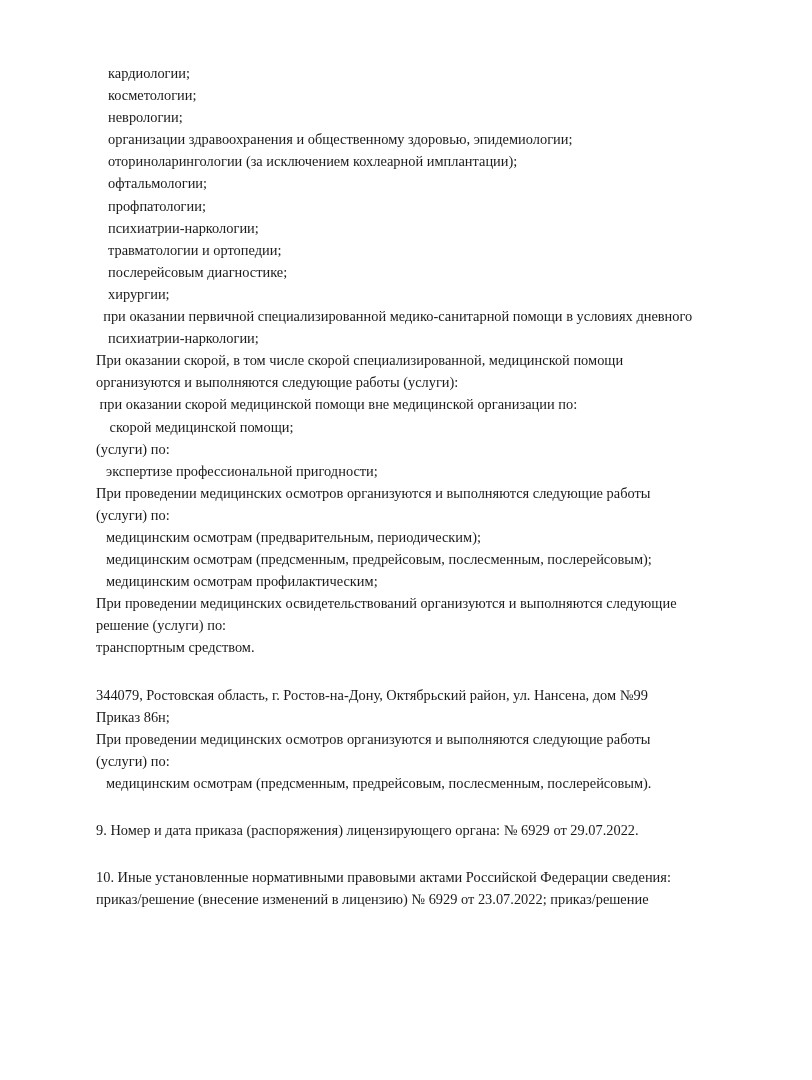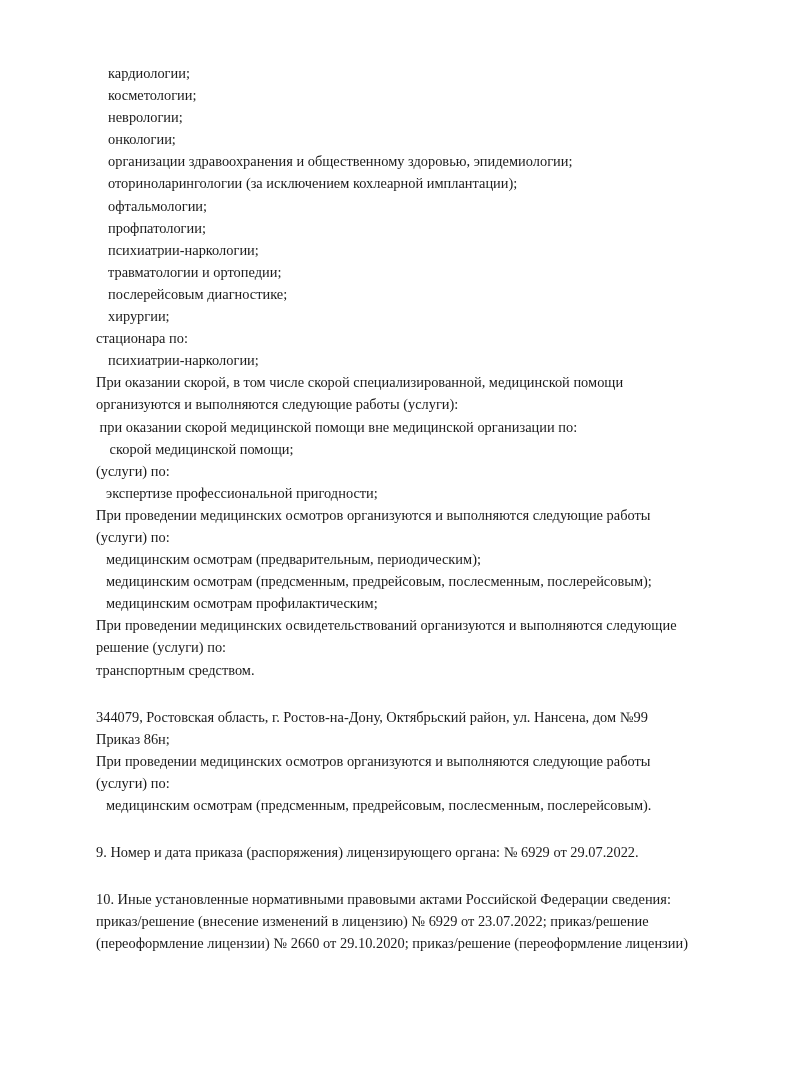--- a/index.html
+++ b/index.html
@@ -39,30 +39,29 @@
 </head>
 <body>
 
 <div class="page">
   <div class="doc-body">
 
     <div class="block">
       <div class="line indent-1">кардиологии;</div>
       <div class="line indent-1">косметологии;</div>
       <div class="line indent-1">неврологии;</div>
-      <div class="line indent-1">онкологии;</div>
       <div class="line indent-1">организации здравоохранения и общественному здоровью, эпидемиологии;</div>
       <div class="line indent-1">оториноларингологии (за исключением кохлеарной имплантации);</div>
       <div class="line indent-1">офтальмологии;</div>
       <div class="line indent-1">профпатологии;</div>
       <div class="line indent-1">психиатрии-наркологии;</div>
       <div class="line indent-1">травматологии и ортопедии;</div>
       <div class="line indent-1">послерейсовым диагностике;</div>
       <div class="line indent-1">хирургии;</div>
-      <div class="line">стационара по:</div>
+      <div class="line">  при оказании первичной специализированной медико-санитарной помощи в условиях дневного</div>
       <div class="line indent-1">психиатрии-наркологии;</div>
       <div class="line">При оказании скорой, в том числе скорой специализированной, медицинской помощи</div>
       <div class="line">организуются и выполняются следующие работы (услуги):</div>
       <div class="line"> при оказании скорой медицинской помощи вне медицинской организации по:</div>
       <div class="line indent-2"> скорой медицинской помощи;</div>
       <div class="line">(услуги) по:</div>
       <div class="line indent-2">экспертизе профессиональной пригодности;</div>
       <div class="line">При проведении медицинских осмотров организуются и выполняются следующие работы</div>
       <div class="line">(услуги) по:</div>
       <div class="line indent-2">медицинским осмотрам (предварительным, периодическим);</div>
@@ -87,17 +86,16 @@
 
     <div class="block">
       <div class="line">9. Номер и дата приказа (распоряжения) лицензирующего органа: № 6929 от 29.07.2022.</div>
     </div>
 
     <div class="gap-md"></div>
 
     <div class="block">
       <div class="line">10. Иные установленные нормативными правовыми актами Российской Федерации сведения:</div>
       <div class="line">приказ/решение (внесение изменений в лицензию) № 6929 от 23.07.2022; приказ/решение</div>
-      <div class="line">(переоформление лицензии) № 2660 от 29.10.2020; приказ/решение (переоформление лицензии)</div>
     </div>
 
   </div>
 </div>
 
 </body></html>

